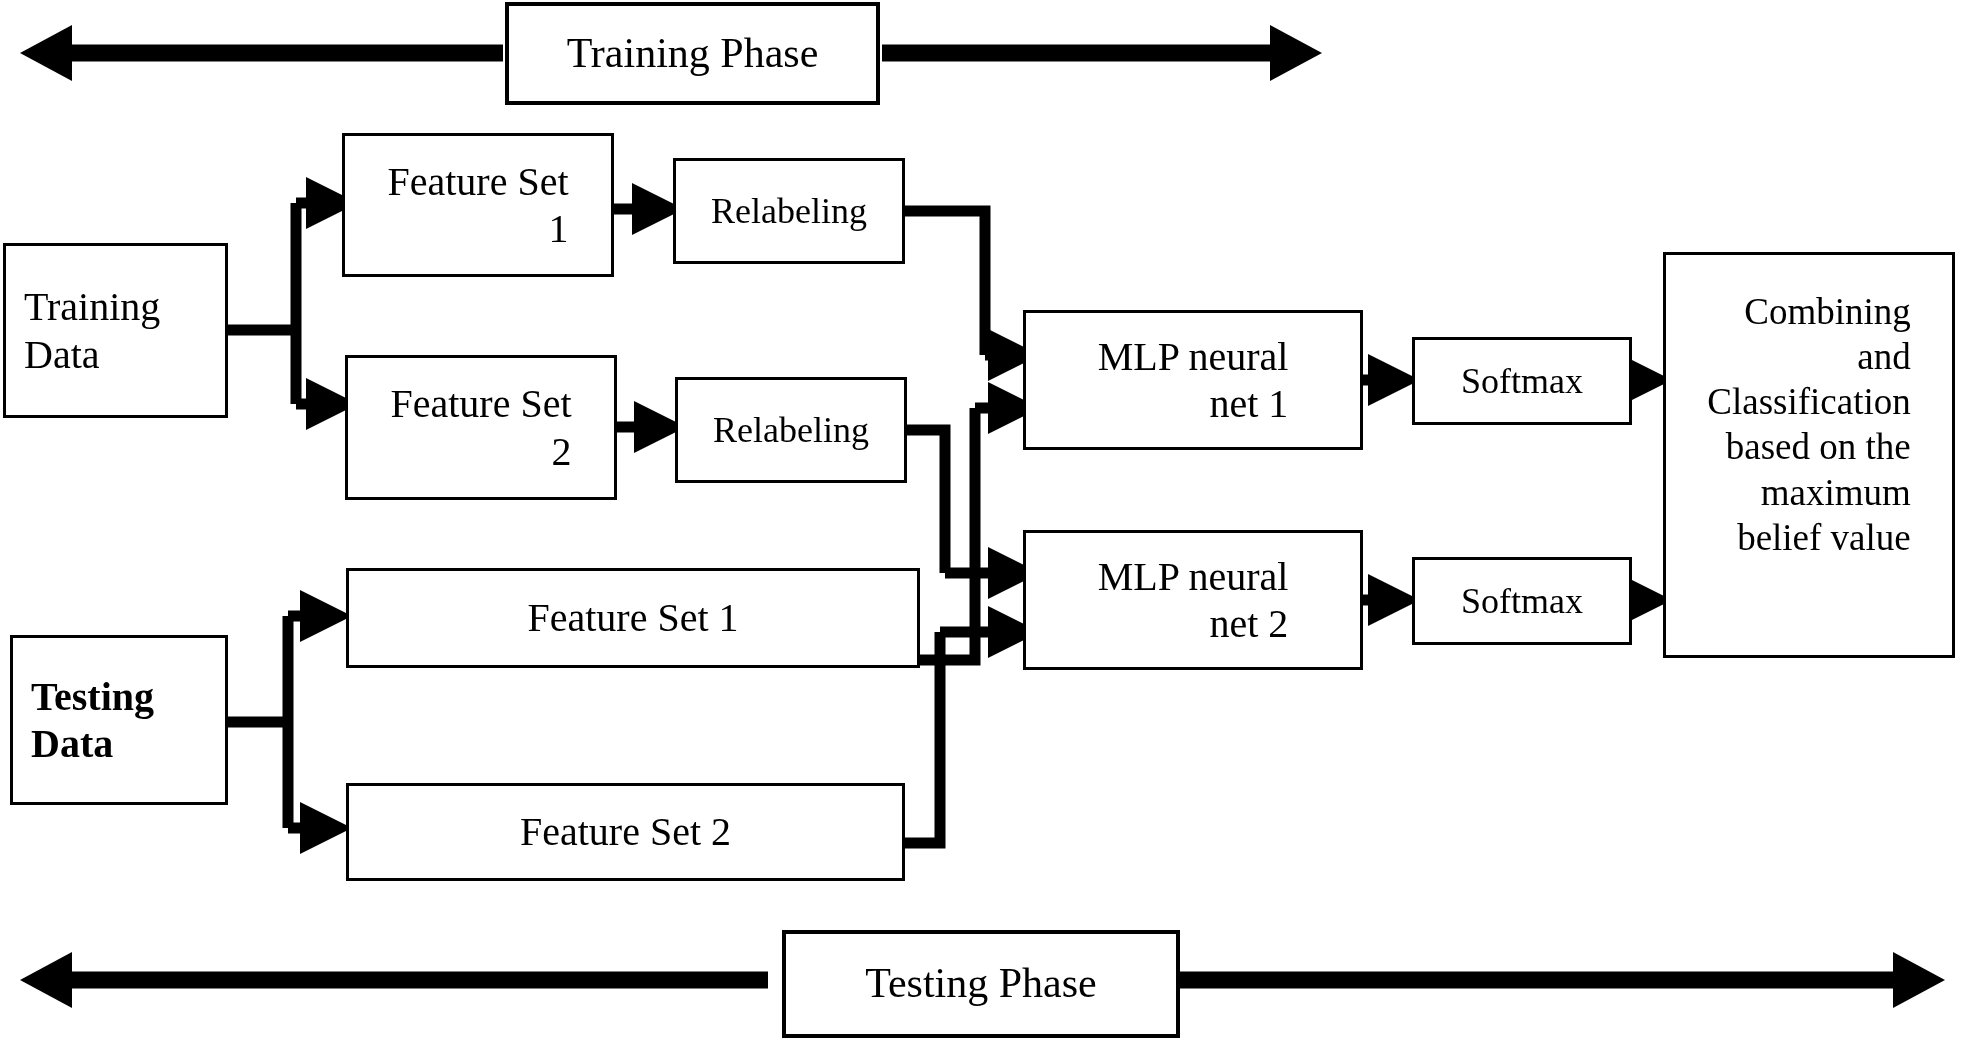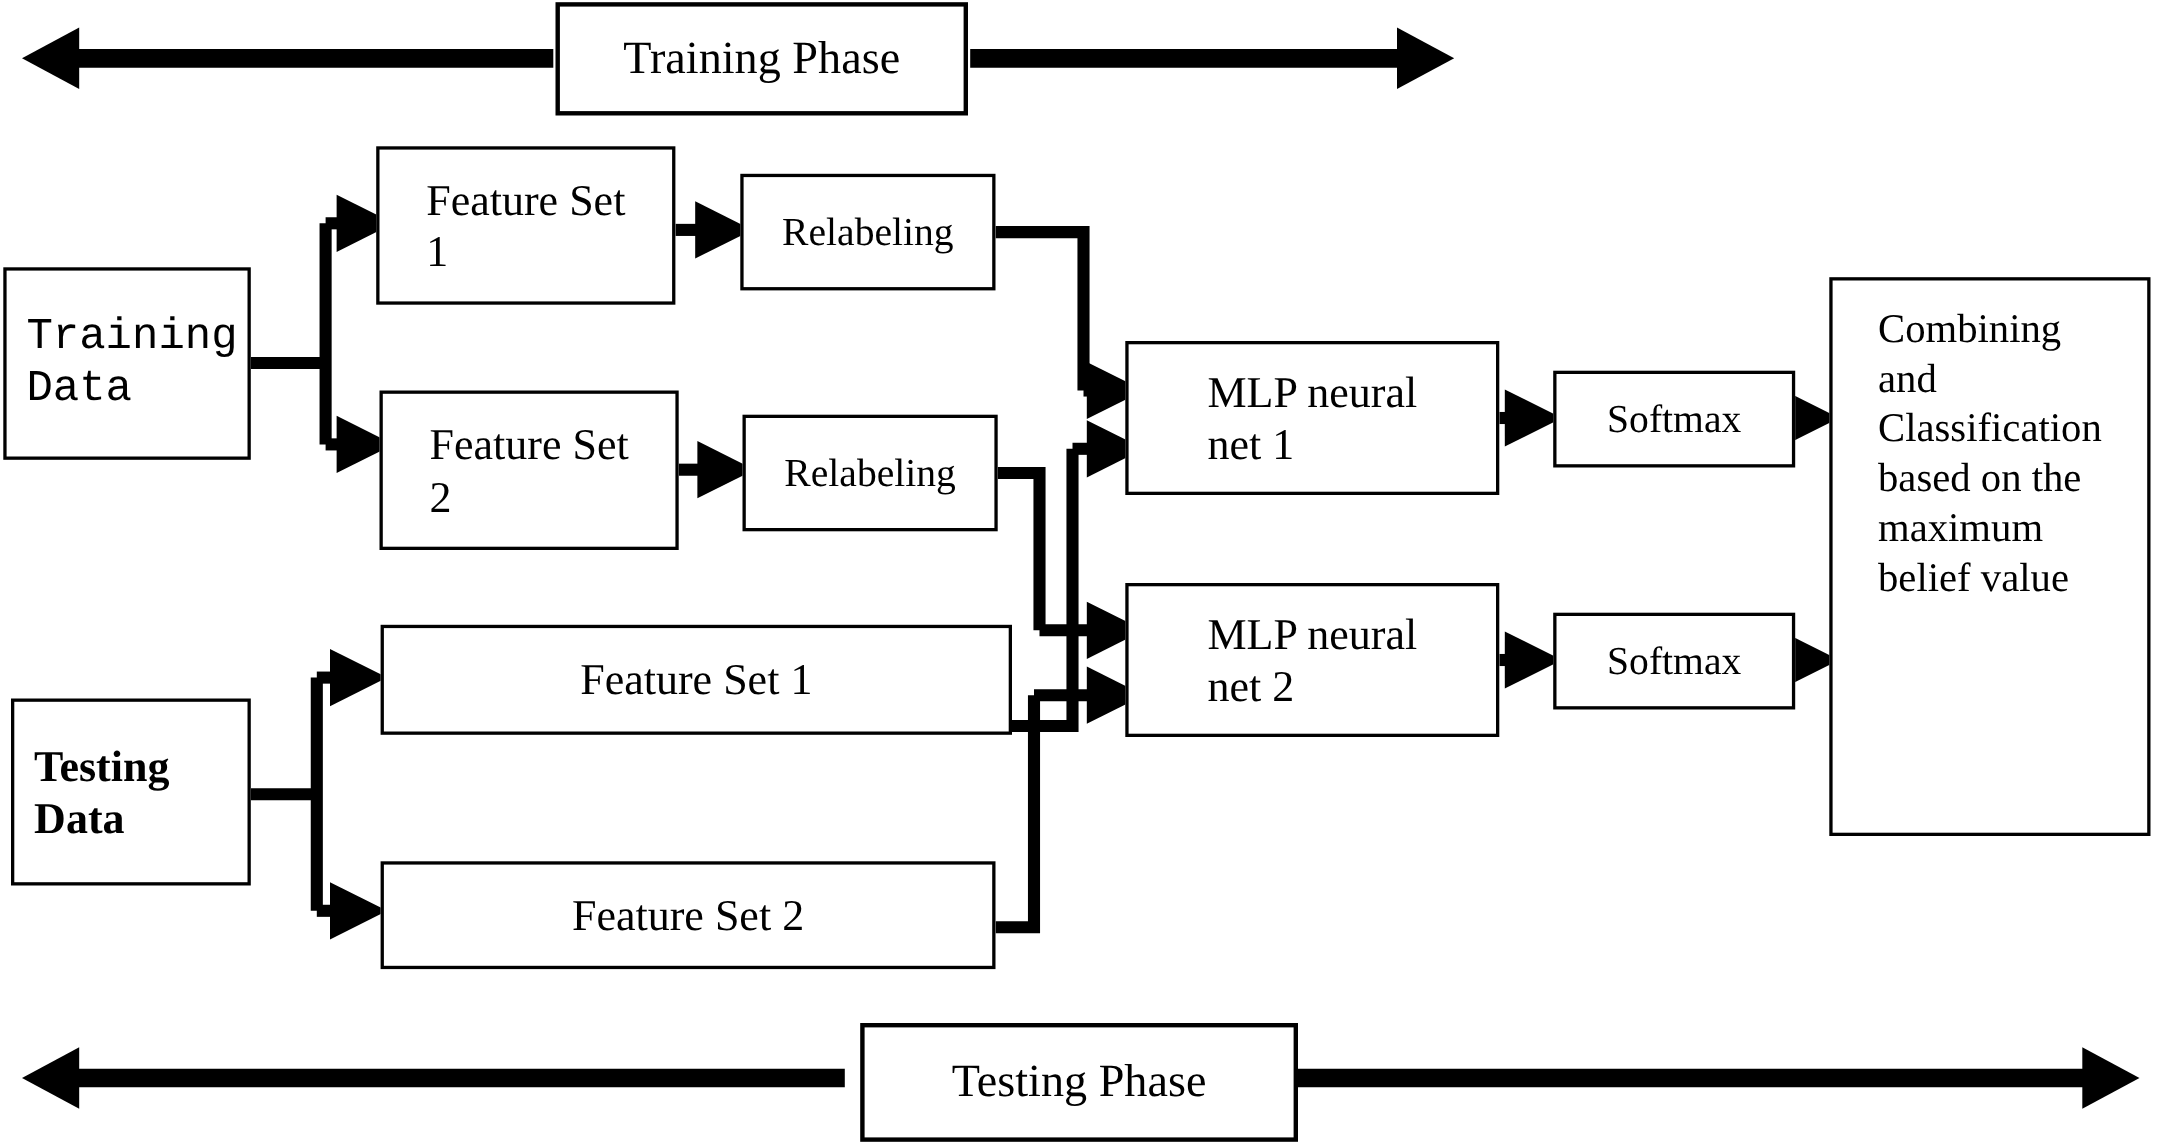--- a/index.html
+++ b/index.html
@@ -20,21 +20,21 @@
     overflow: hidden;
   }
   .node {
     position: absolute;
     box-sizing: border-box;
     border: 3px solid #000000;
     background: #ffffff;
     display: flex;
     align-items: center;
     justify-content: center;
-    text-align: left;
+    text-align: right;
     line-height: 1.18;
     z-index: 3;
   }
   .node .label {
     display: block;
     padding: 0 6px;
     white-space: pre-line;
   }
   .phase-box {
     border-width: 4px;
@@ -159,21 +159,21 @@
       <line class="phase-line" x1="1168" y1="980" x2="1900" y2="980"></line>
       <polygon points="1945,980 1893,952 1893,1008"></polygon>
     </g>
   </svg>
 
   <div class="node phase-box" style="left:505px; top:2px; width:375px; height:103px; font-size:42px;">
     <span class="label">Training Phase</span>
   </div>
 
   <div class="node" style="left:3px; top:243px; width:225px; height:175px; font-size:40px; justify-content:flex-start; text-align:left;">
-    <span class="label" style="padding-left:18px; text-align:left;font-family:Liberation Mono, monospace;">Training
+    <span class="label" style="padding-left:18px; text-align:left;">Training
 Data</span>
   </div>
 
   <div class="node" style="left:342px; top:133px; width:272px; height:144px; font-size:40px;">
     <span class="label">Feature Set
 1</span>
   </div>
 
   <div class="node" style="left:345px; top:355px; width:272px; height:145px; font-size:40px;">
     <span class="label">Feature Set
@@ -212,21 +212,21 @@
   </div>
 
   <div class="node" style="left:1412px; top:337px; width:220px; height:88px; font-size:36px;">
     <span class="label">Softmax</span>
   </div>
 
   <div class="node" style="left:1412px; top:557px; width:220px; height:88px; font-size:36px;">
     <span class="label">Softmax</span>
   </div>
 
-  <div class="node" style="left:1663px; top:252px; width:292px; height:508px; font-size:37px; align-items:flex-start; padding-top:22px;">
+  <div class="node" style="left:1663px; top:252px; width:292px; height:406px; font-size:37px; align-items:flex-start; padding-top:34px;">
     <span class="label" style="line-height:1.22;">Combining
 and
 Classification
 based on the
 maximum
 belief value</span>
   </div>
 
   <div class="node phase-box" style="left:770px; top:930px; width:398px; height:108px; font-size:42px;margin-left:12px;">
     <span class="label">Testing Phase</span>

